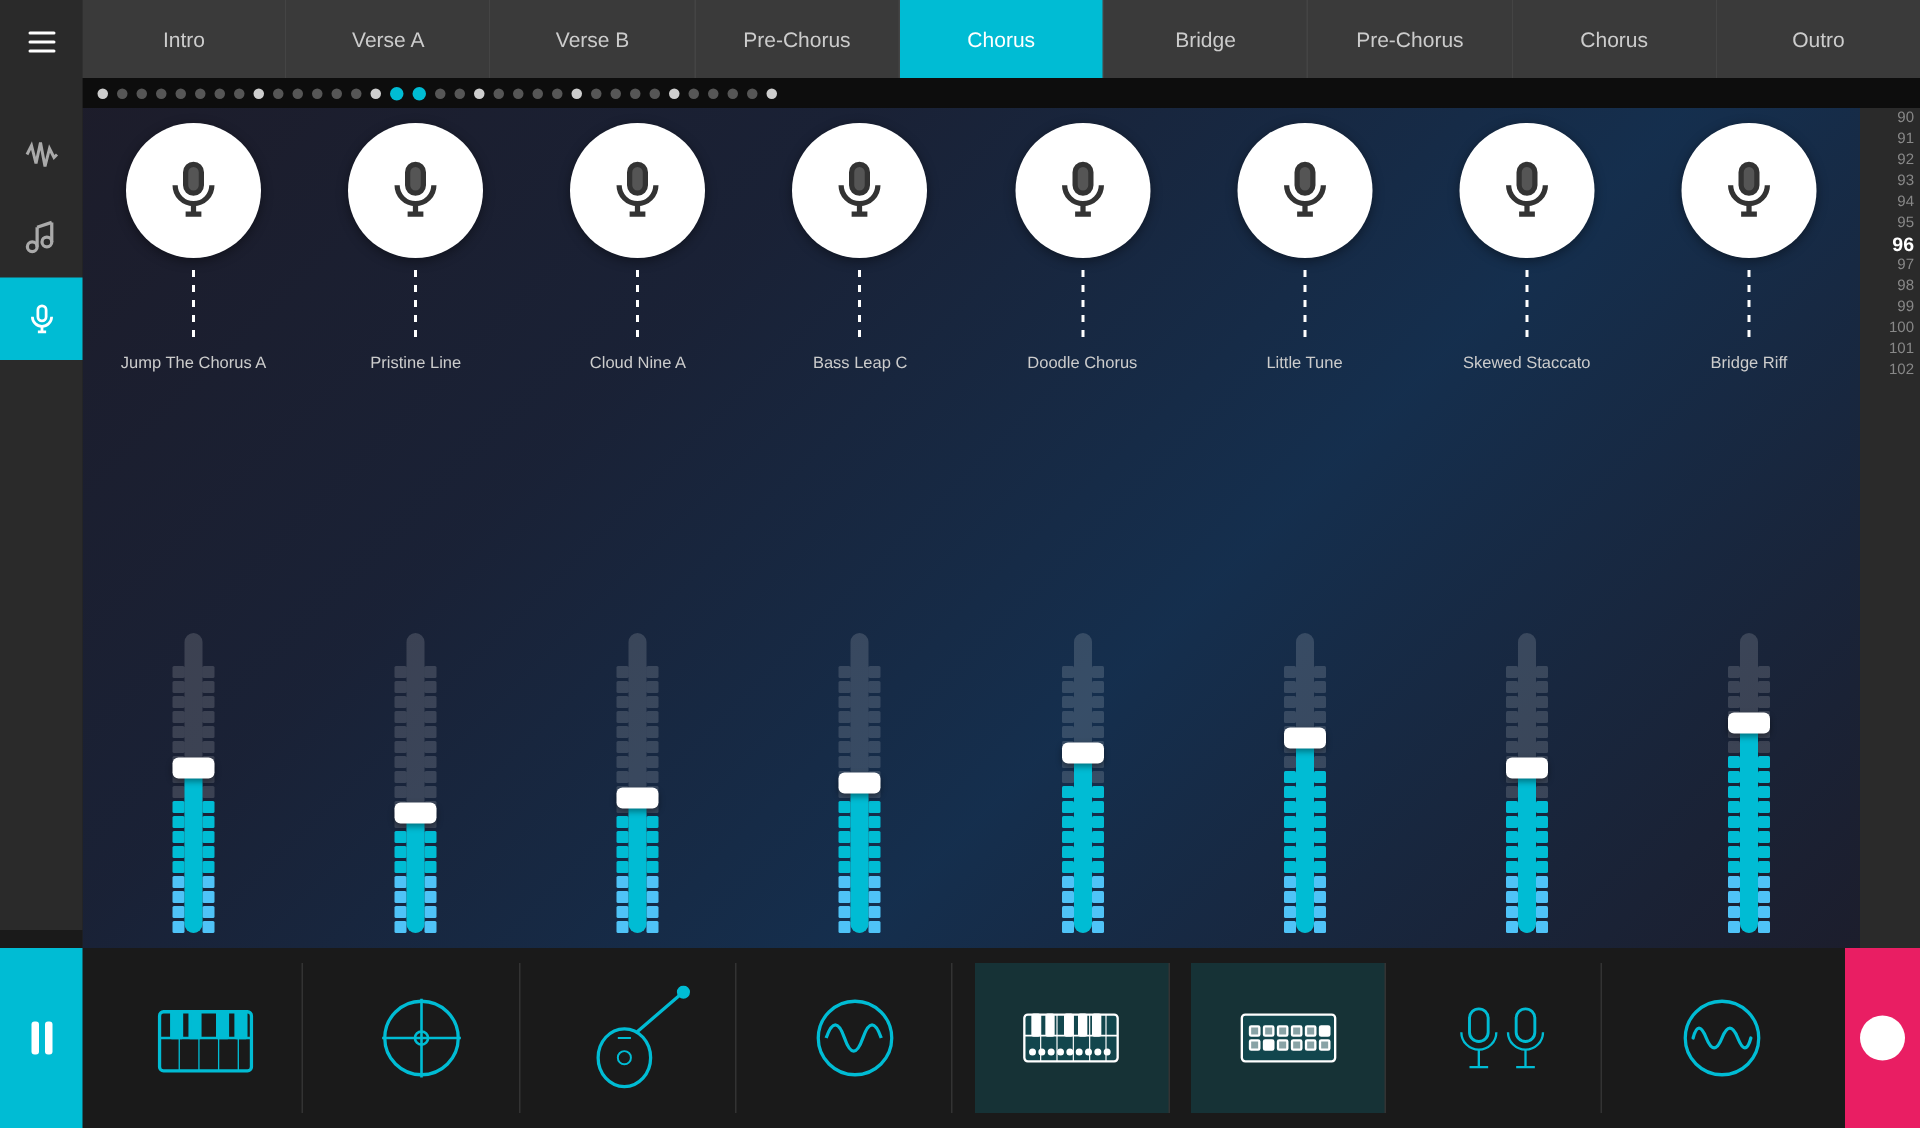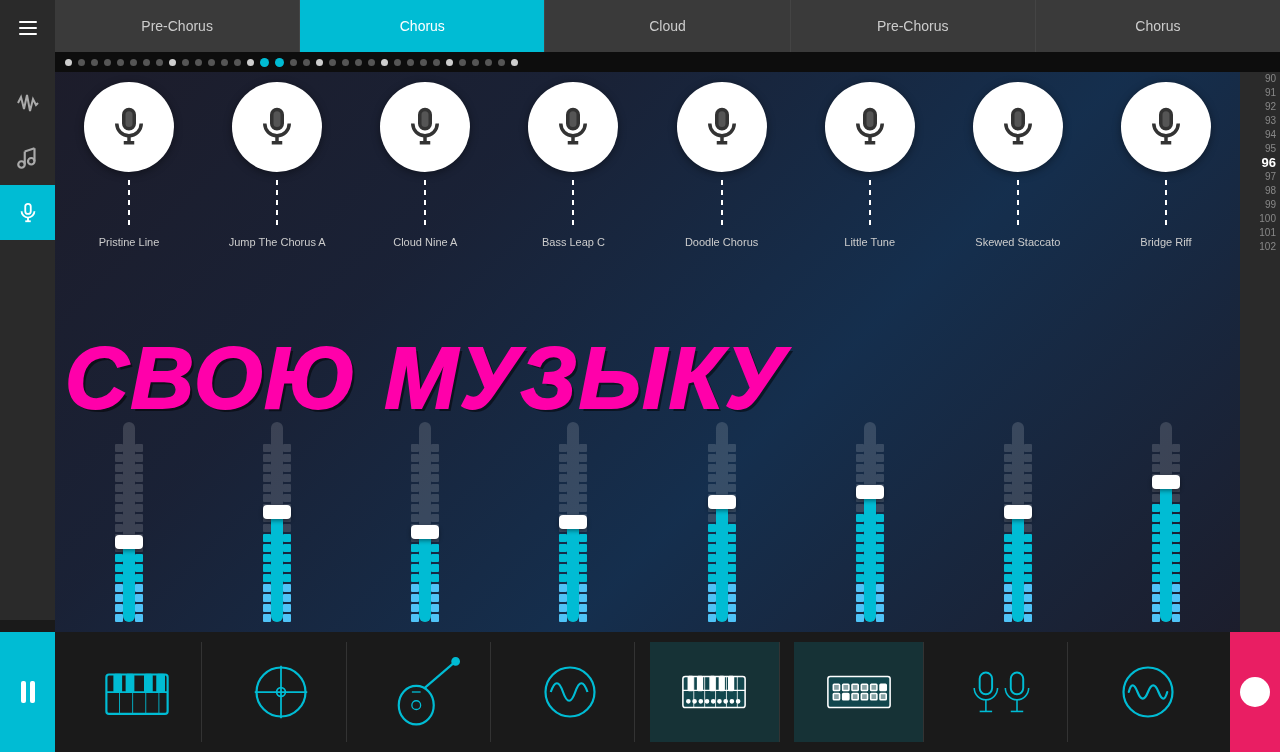--- a/index.html
+++ b/index.html
@@ -412,25 +412,29 @@
     <svg viewBox="0 0 24 24" width="22" height="22" fill="none" stroke="white" stroke-width="2">
       <rect x="9" y="2" width="6" height="11" rx="3"></rect>
       <path d="M5 10a7 7 0 0 0 14 0"></path>
       <line x1="12" y1="17" x2="12" y2="21"></line>
       <line x1="9" y1="21" x2="15" y2="21"></line>
     </svg>
   </div>
 </div>
 
 <div id="top-nav">
+<div class="nav-tab">Intro</div>
+    <div class="nav-tab">Verse A</div>
+    <div class="nav-tab">Verse B</div>
     <div class="nav-tab">Pre-Chorus</div>
     <div class="nav-tab active">Chorus</div>
-    <div class="nav-tab">Cloud</div>
+    <div class="nav-tab">Bridge</div>
     <div class="nav-tab">Pre-Chorus</div>
     <div class="nav-tab">Chorus</div>
+    <div class="nav-tab">Outro</div>
   </div>
 
 <div id="dots-bar">
 <div class="dot white"></div>
     <div class="dot"></div>
     <div class="dot"></div>
     <div class="dot"></div>
     <div class="dot"></div>
     <div class="dot"></div>
     <div class="dot"></div>
@@ -477,130 +481,129 @@
     <div class="scale-num">99</div>
     <div class="scale-num">100</div>
     <div class="scale-num">101</div>
     <div class="scale-num">102</div>
   </div>
 
 <div id="main-area">
   <div id="bg-overlay"></div>
 
   <div id="russian-text">
-    <div class="russian-line">СВОЮ МУЗЫКУ</div>
   </div>
 
   <div id="mixer-area">
   <div class="channel">
         <div class="mic-btn">
           <svg viewBox="0 0 24 24" width="42" height="42" fill="none" stroke="#333" stroke-width="2">
       <rect x="9" y="2" width="6" height="11" rx="3" fill="#555" stroke="#333"></rect>
       <path d="M5 10a7 7 0 0 0 14 0" fill="none"></path>
       <line x1="12" y1="17" x2="12" y2="21"></line>
       <line x1="9" y1="21" x2="15" y2="21"></line>
     </svg>
         </div>
         <div class="dashed-line"></div>
-        <div class="channel-name">Pristine Line</div>
+        <div class="channel-name">Jump The Chorus A</div>
         <div class="fader-area">
           <div class="level-bars">
             <div class="level-bar" style="height: 8px;"></div>
             <div class="level-bar" style="height: 8px;"></div>
             <div class="level-bar" style="height: 8px;"></div>
             <div class="level-bar" style="height: 8px;"></div>
             <div class="level-bar" style="height: 8px;"></div>
             <div class="level-bar" style="height: 8px;"></div>
             <div class="level-bar" style="height: 8px;"></div>
             <div class="level-bar" style="height: 8px;"></div>
             <div class="level-bar" style="height: 8px;"></div>
-            <div class="level-bar" style="height: 8px;"></div>
-            <div class="level-bar" style="height: 8px;"></div>
+            <div class="level-bar active" style="height: 8px;"></div>
+            <div class="level-bar active" style="height: 8px;"></div>
             <div class="level-bar active" style="height: 8px;"></div>
             <div class="level-bar active" style="height: 8px;"></div>
             <div class="level-bar active" style="height: 8px;"></div>
             <div class="level-bar active high" style="height: 8px;"></div>
             <div class="level-bar active high" style="height: 8px;"></div>
             <div class="level-bar active high" style="height: 8px;"></div>
             <div class="level-bar active high" style="height: 8px;"></div>
           </div>
           <div class="fader-track">
-            <div class="fader-fill" style="height: 80px;"></div>
-            <div class="fader-thumb" style="bottom: 73px;"></div>
-          </div>
-          <div class="level-bars">
-            <div class="level-bar" style="height: 8px;"></div>
-            <div class="level-bar" style="height: 8px;"></div>
-            <div class="level-bar" style="height: 8px;"></div>
-            <div class="level-bar" style="height: 8px;"></div>
-            <div class="level-bar" style="height: 8px;"></div>
-            <div class="level-bar" style="height: 8px;"></div>
-            <div class="level-bar" style="height: 8px;"></div>
-            <div class="level-bar" style="height: 8px;"></div>
-            <div class="level-bar" style="height: 8px;"></div>
-            <div class="level-bar" style="height: 8px;"></div>
-            <div class="level-bar" style="height: 8px;"></div>
+            <div class="fader-fill" style="height: 110px;"></div>
+            <div class="fader-thumb" style="bottom: 103px;"></div>
+          </div>
+          <div class="level-bars">
+            <div class="level-bar" style="height: 8px;"></div>
+            <div class="level-bar" style="height: 8px;"></div>
+            <div class="level-bar" style="height: 8px;"></div>
+            <div class="level-bar" style="height: 8px;"></div>
+            <div class="level-bar" style="height: 8px;"></div>
+            <div class="level-bar" style="height: 8px;"></div>
+            <div class="level-bar" style="height: 8px;"></div>
+            <div class="level-bar" style="height: 8px;"></div>
+            <div class="level-bar" style="height: 8px;"></div>
+            <div class="level-bar active" style="height: 8px;"></div>
+            <div class="level-bar active" style="height: 8px;"></div>
             <div class="level-bar active" style="height: 8px;"></div>
             <div class="level-bar active" style="height: 8px;"></div>
             <div class="level-bar active" style="height: 8px;"></div>
             <div class="level-bar active high" style="height: 8px;"></div>
             <div class="level-bar active high" style="height: 8px;"></div>
             <div class="level-bar active high" style="height: 8px;"></div>
             <div class="level-bar active high" style="height: 8px;"></div>
           </div>
         </div>
       </div>
       <div class="channel">
         <div class="mic-btn">
           <svg viewBox="0 0 24 24" width="42" height="42" fill="none" stroke="#333" stroke-width="2">
       <rect x="9" y="2" width="6" height="11" rx="3" fill="#555" stroke="#333"></rect>
       <path d="M5 10a7 7 0 0 0 14 0" fill="none"></path>
       <line x1="12" y1="17" x2="12" y2="21"></line>
       <line x1="9" y1="21" x2="15" y2="21"></line>
     </svg>
         </div>
         <div class="dashed-line"></div>
-        <div class="channel-name">Jump The Chorus A</div>
+        <div class="channel-name">Pristine Line</div>
         <div class="fader-area">
           <div class="level-bars">
             <div class="level-bar" style="height: 8px;"></div>
             <div class="level-bar" style="height: 8px;"></div>
             <div class="level-bar" style="height: 8px;"></div>
             <div class="level-bar" style="height: 8px;"></div>
             <div class="level-bar" style="height: 8px;"></div>
             <div class="level-bar" style="height: 8px;"></div>
             <div class="level-bar" style="height: 8px;"></div>
             <div class="level-bar" style="height: 8px;"></div>
             <div class="level-bar" style="height: 8px;"></div>
-            <div class="level-bar active" style="height: 8px;"></div>
-            <div class="level-bar active" style="height: 8px;"></div>
+            <div class="level-bar" style="height: 8px;"></div>
+            <div class="level-bar" style="height: 8px;"></div>
             <div class="level-bar active" style="height: 8px;"></div>
             <div class="level-bar active" style="height: 8px;"></div>
             <div class="level-bar active" style="height: 8px;"></div>
             <div class="level-bar active high" style="height: 8px;"></div>
             <div class="level-bar active high" style="height: 8px;"></div>
             <div class="level-bar active high" style="height: 8px;"></div>
             <div class="level-bar active high" style="height: 8px;"></div>
           </div>
           <div class="fader-track">
-            <div class="fader-fill" style="height: 110px;"></div>
-            <div class="fader-thumb" style="bottom: 103px;"></div>
-          </div>
-          <div class="level-bars">
-            <div class="level-bar" style="height: 8px;"></div>
-            <div class="level-bar" style="height: 8px;"></div>
-            <div class="level-bar" style="height: 8px;"></div>
-            <div class="level-bar" style="height: 8px;"></div>
-            <div class="level-bar" style="height: 8px;"></div>
-            <div class="level-bar" style="height: 8px;"></div>
-            <div class="level-bar" style="height: 8px;"></div>
-            <div class="level-bar" style="height: 8px;"></div>
-            <div class="level-bar" style="height: 8px;"></div>
-            <div class="level-bar active" style="height: 8px;"></div>
-            <div class="level-bar active" style="height: 8px;"></div>
+            <div class="fader-fill" style="height: 80px;"></div>
+            <div class="fader-thumb" style="bottom: 73px;"></div>
+          </div>
+          <div class="level-bars">
+            <div class="level-bar" style="height: 8px;"></div>
+            <div class="level-bar" style="height: 8px;"></div>
+            <div class="level-bar" style="height: 8px;"></div>
+            <div class="level-bar" style="height: 8px;"></div>
+            <div class="level-bar" style="height: 8px;"></div>
+            <div class="level-bar" style="height: 8px;"></div>
+            <div class="level-bar" style="height: 8px;"></div>
+            <div class="level-bar" style="height: 8px;"></div>
+            <div class="level-bar" style="height: 8px;"></div>
+            <div class="level-bar" style="height: 8px;"></div>
+            <div class="level-bar" style="height: 8px;"></div>
             <div class="level-bar active" style="height: 8px;"></div>
             <div class="level-bar active" style="height: 8px;"></div>
             <div class="level-bar active" style="height: 8px;"></div>
             <div class="level-bar active high" style="height: 8px;"></div>
             <div class="level-bar active high" style="height: 8px;"></div>
             <div class="level-bar active high" style="height: 8px;"></div>
             <div class="level-bar active high" style="height: 8px;"></div>
           </div>
         </div>
       </div>

